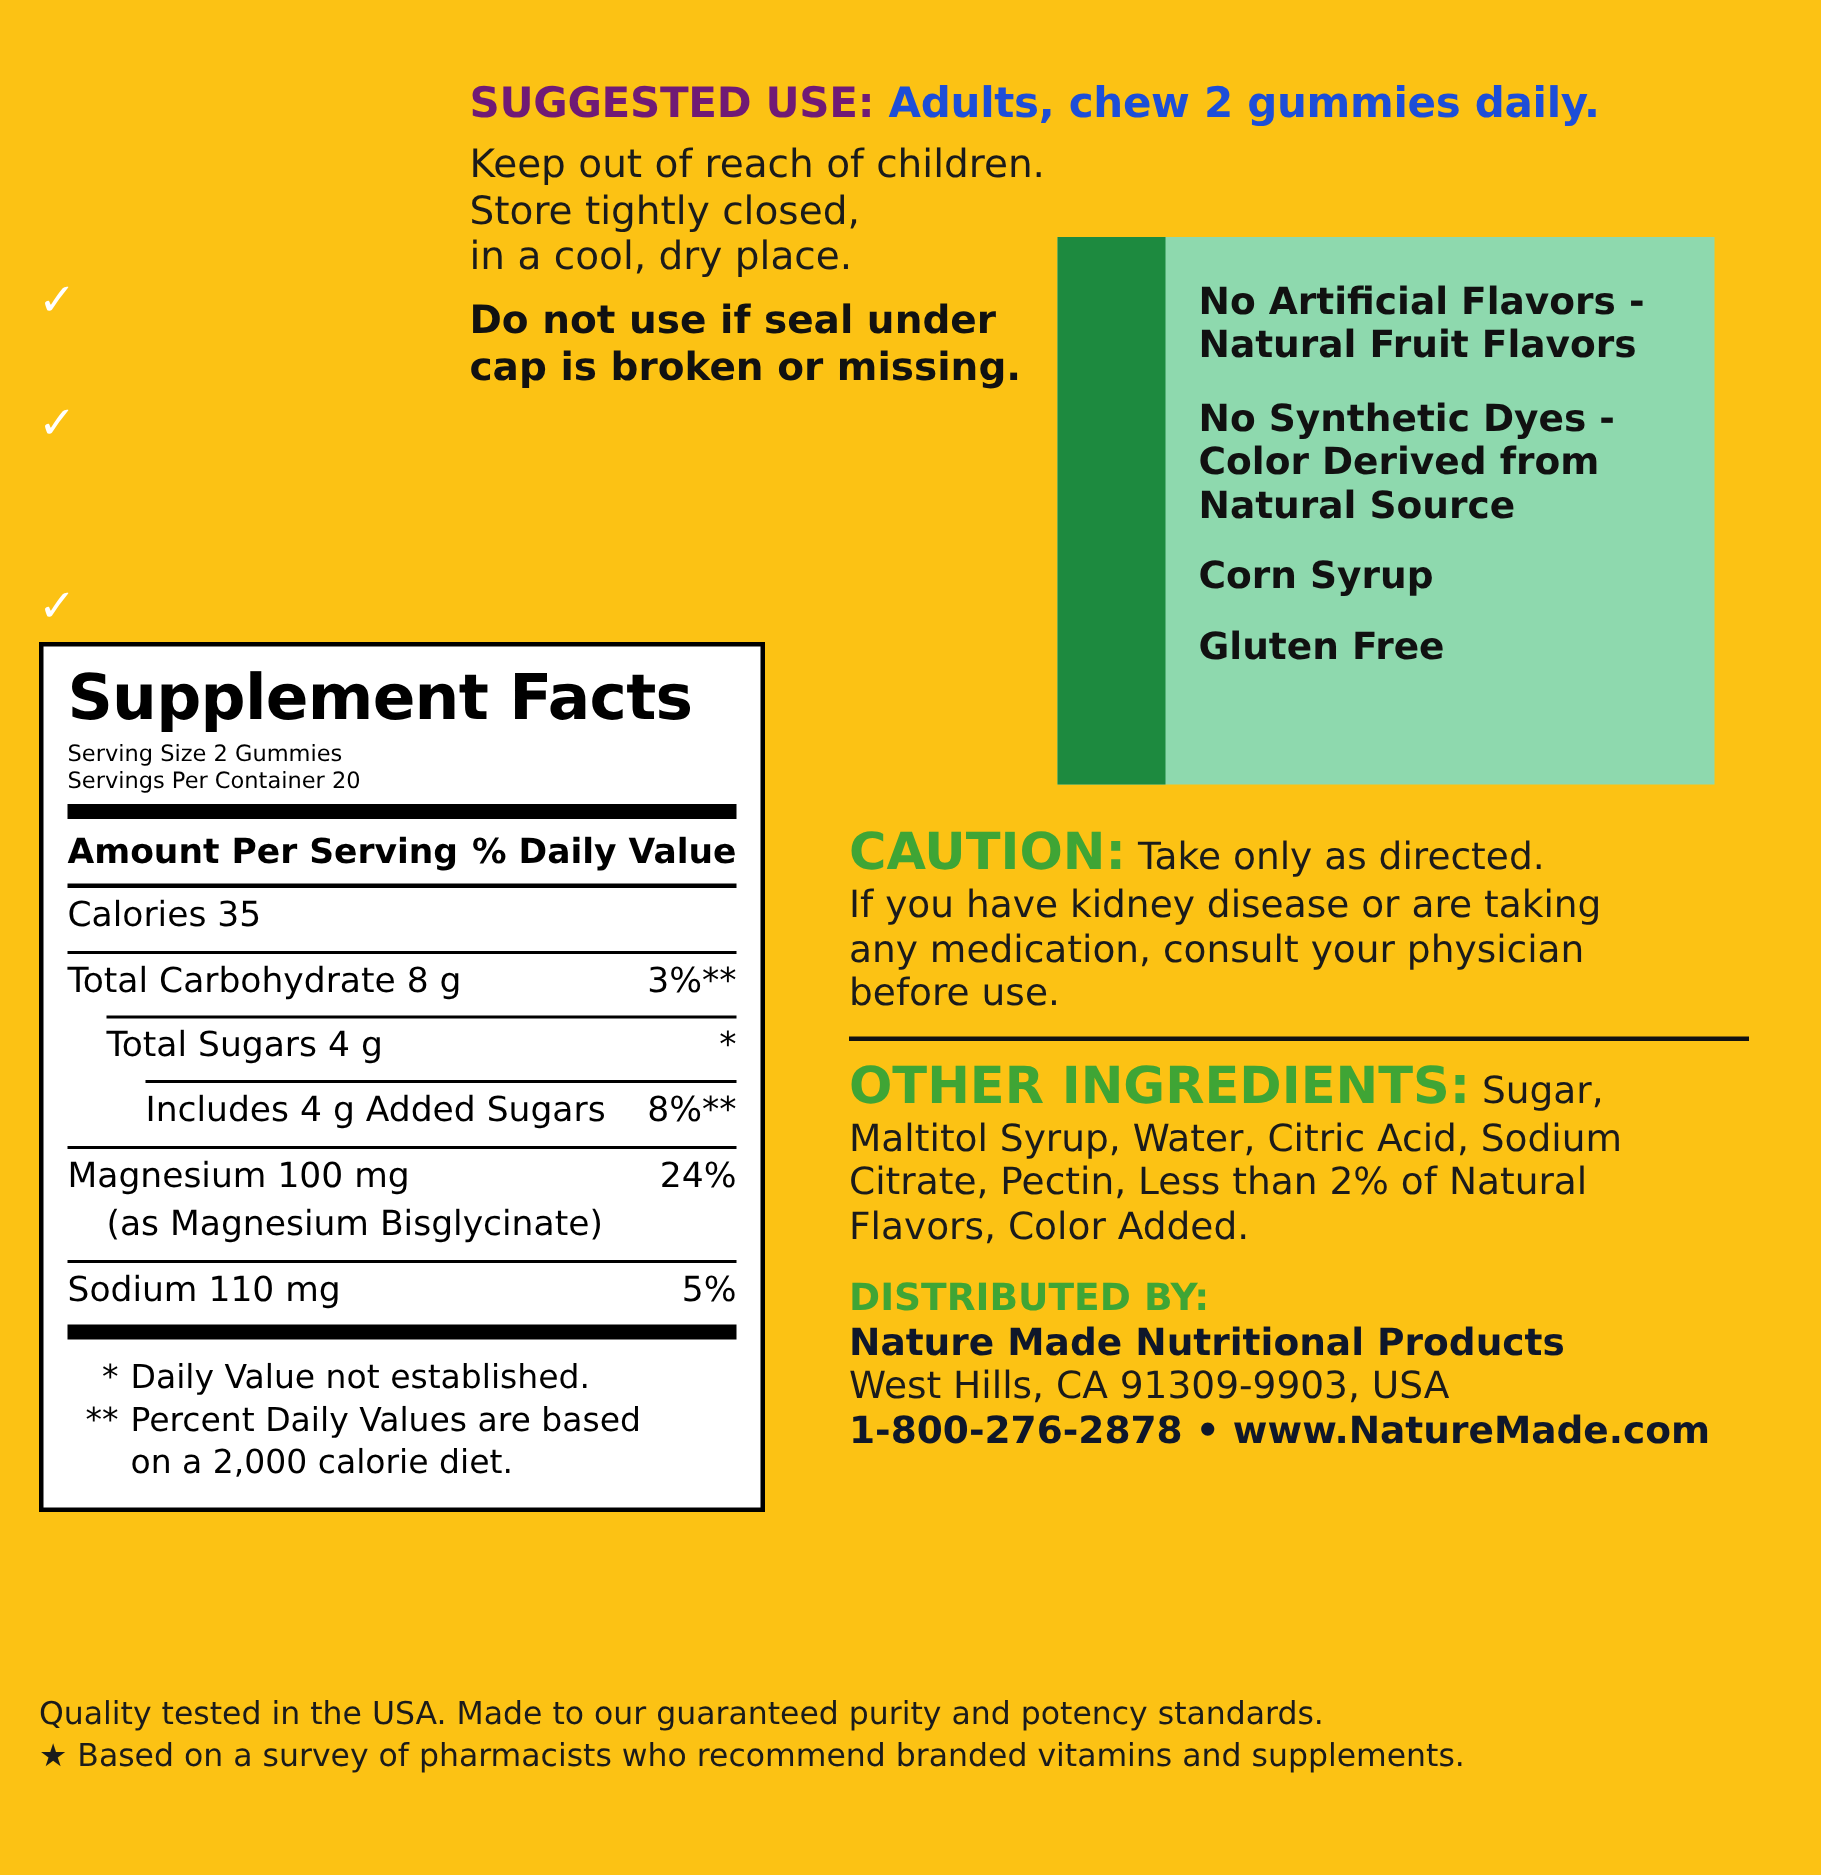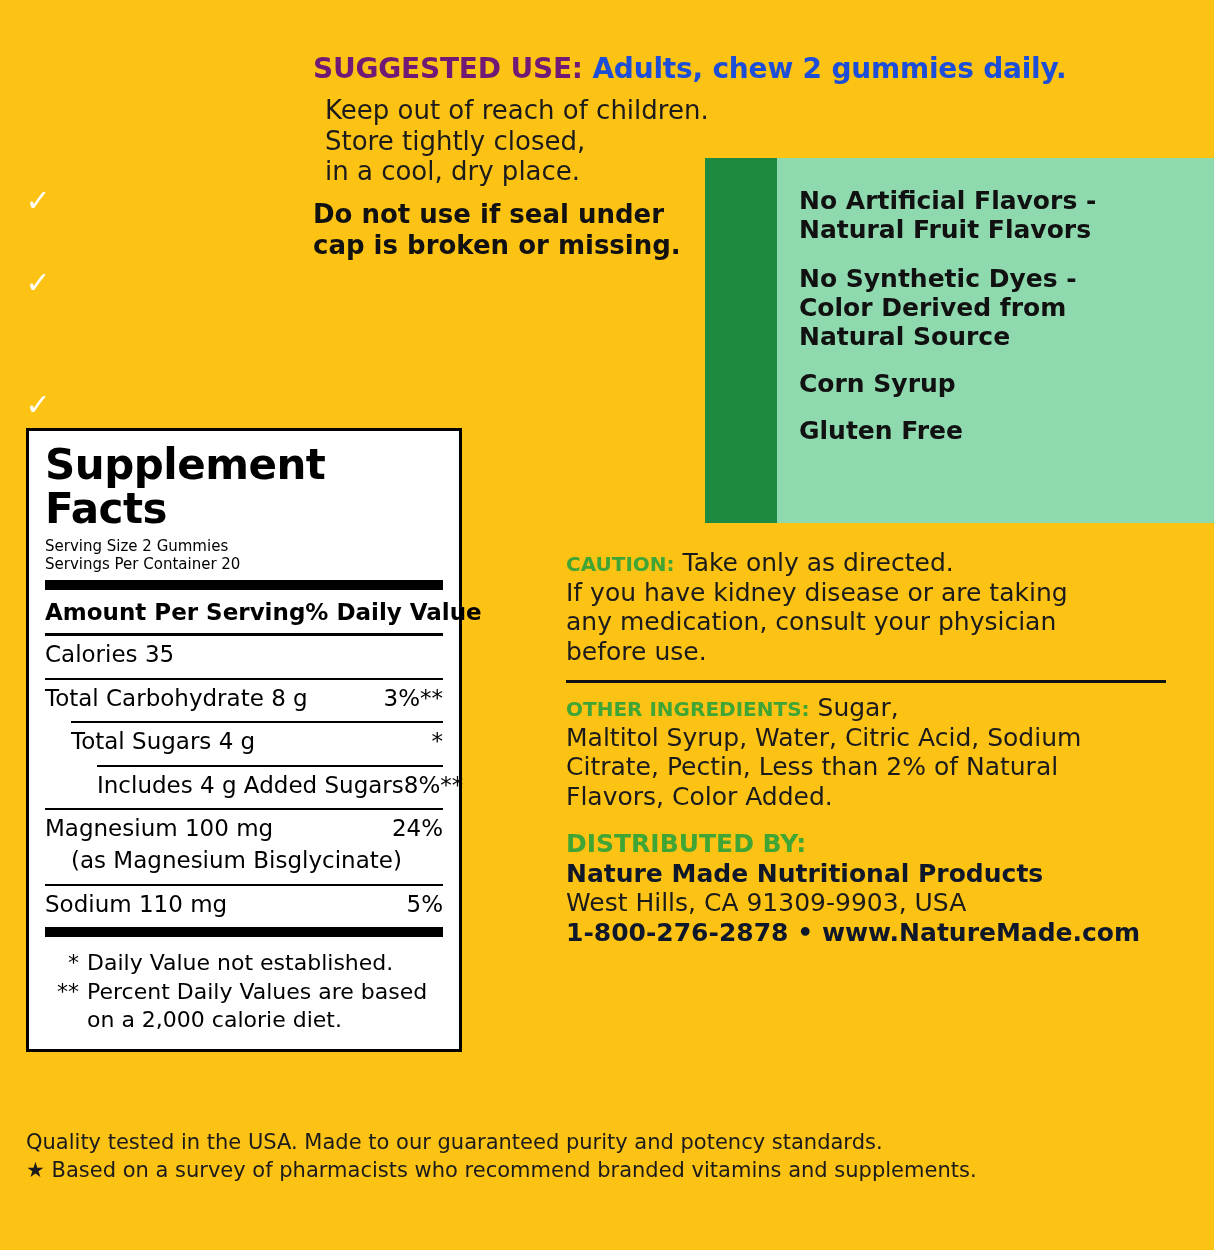--- a/index.html
+++ b/index.html
@@ -38,38 +38,37 @@
     color: #701a75;
   }
   .su-head-text {
     color: #1d4ed8;
   }
   .su-body {
     margin-top: 10px;
     color: #1b1b1b;
     font-size: 26px;
     line-height: 1.18;
-    margin-left: 12px;
   }
   .su-body div { white-space: nowrap; }
   .su-bold {
     margin-top: 12px;
     font-weight: bold;
     color: #111111;
     font-size: 26px;
     line-height: 1.18;
   }
   .su-bold div { white-space: nowrap; }
 
   
   .claims {
     position: absolute;
     left: 705px;
     top: 158px;
-    width: 509px;
+    width: 438px;
     height: 365px;
     background: #8ED9AE;
     display: flex;
   }
   .claims-stripe {
     width: 72px;
     background: #1D8A3F;
     flex: 0 0 72px;
   }
   .claims-list {
@@ -104,21 +103,21 @@
   .chk1 { top: 186px; }
   .chk2 { top: 268px; }
   .chk3 { top: 390px; }
   .chk4 { top: 474px; }
 
   
   .sf-panel {
     position: absolute;
     left: 26px;
     top: 428px;
-    width: 436px;
+    width: 484px;
     background: #FFFFFF;
     border: 3px solid #000000;
     box-sizing: border-box;
     padding: 12px 16px 14px 16px;
     color: #000000;
   }
   .sf-title {
     font-size: 42px;
     font-weight: bold;
     letter-spacing: -0.5px;
@@ -177,21 +176,21 @@
   }
   .blk { margin-bottom: 6px; }
   .blk p {
     margin: 0;
     font-size: 25px;
     line-height: 1.18;
   }
   .hdr-green {
     color: #3FA535;
     font-weight: bold;
-    font-size: 20px;
+    font-size: 34px;
   }
   .hr-black {
     border-top: 3px solid #111111;
     margin: 14px 0 10px 0;
   }
   .dist-bold {
     font-weight: bold;
     font-size: 26px;
     color: #0f172a;
     line-height: 1.2;

